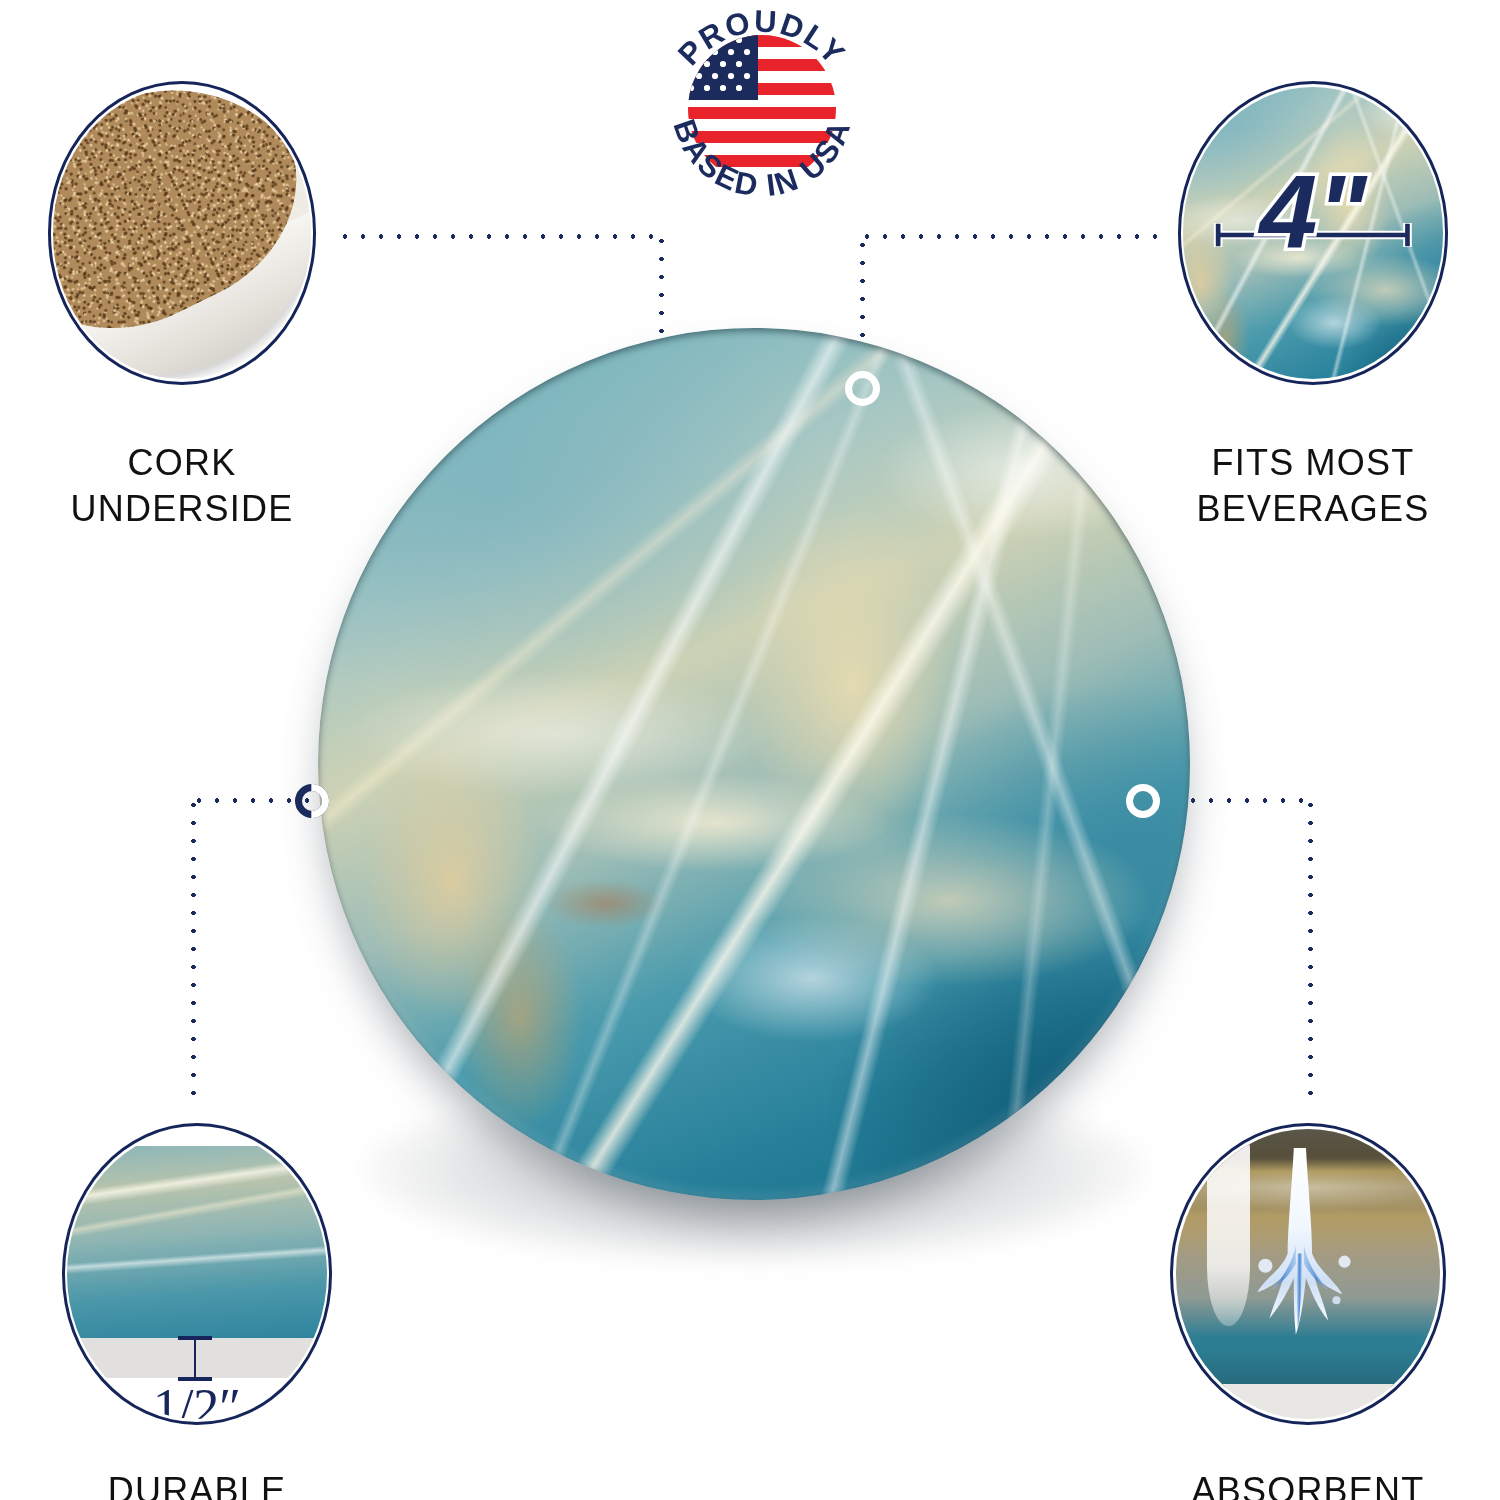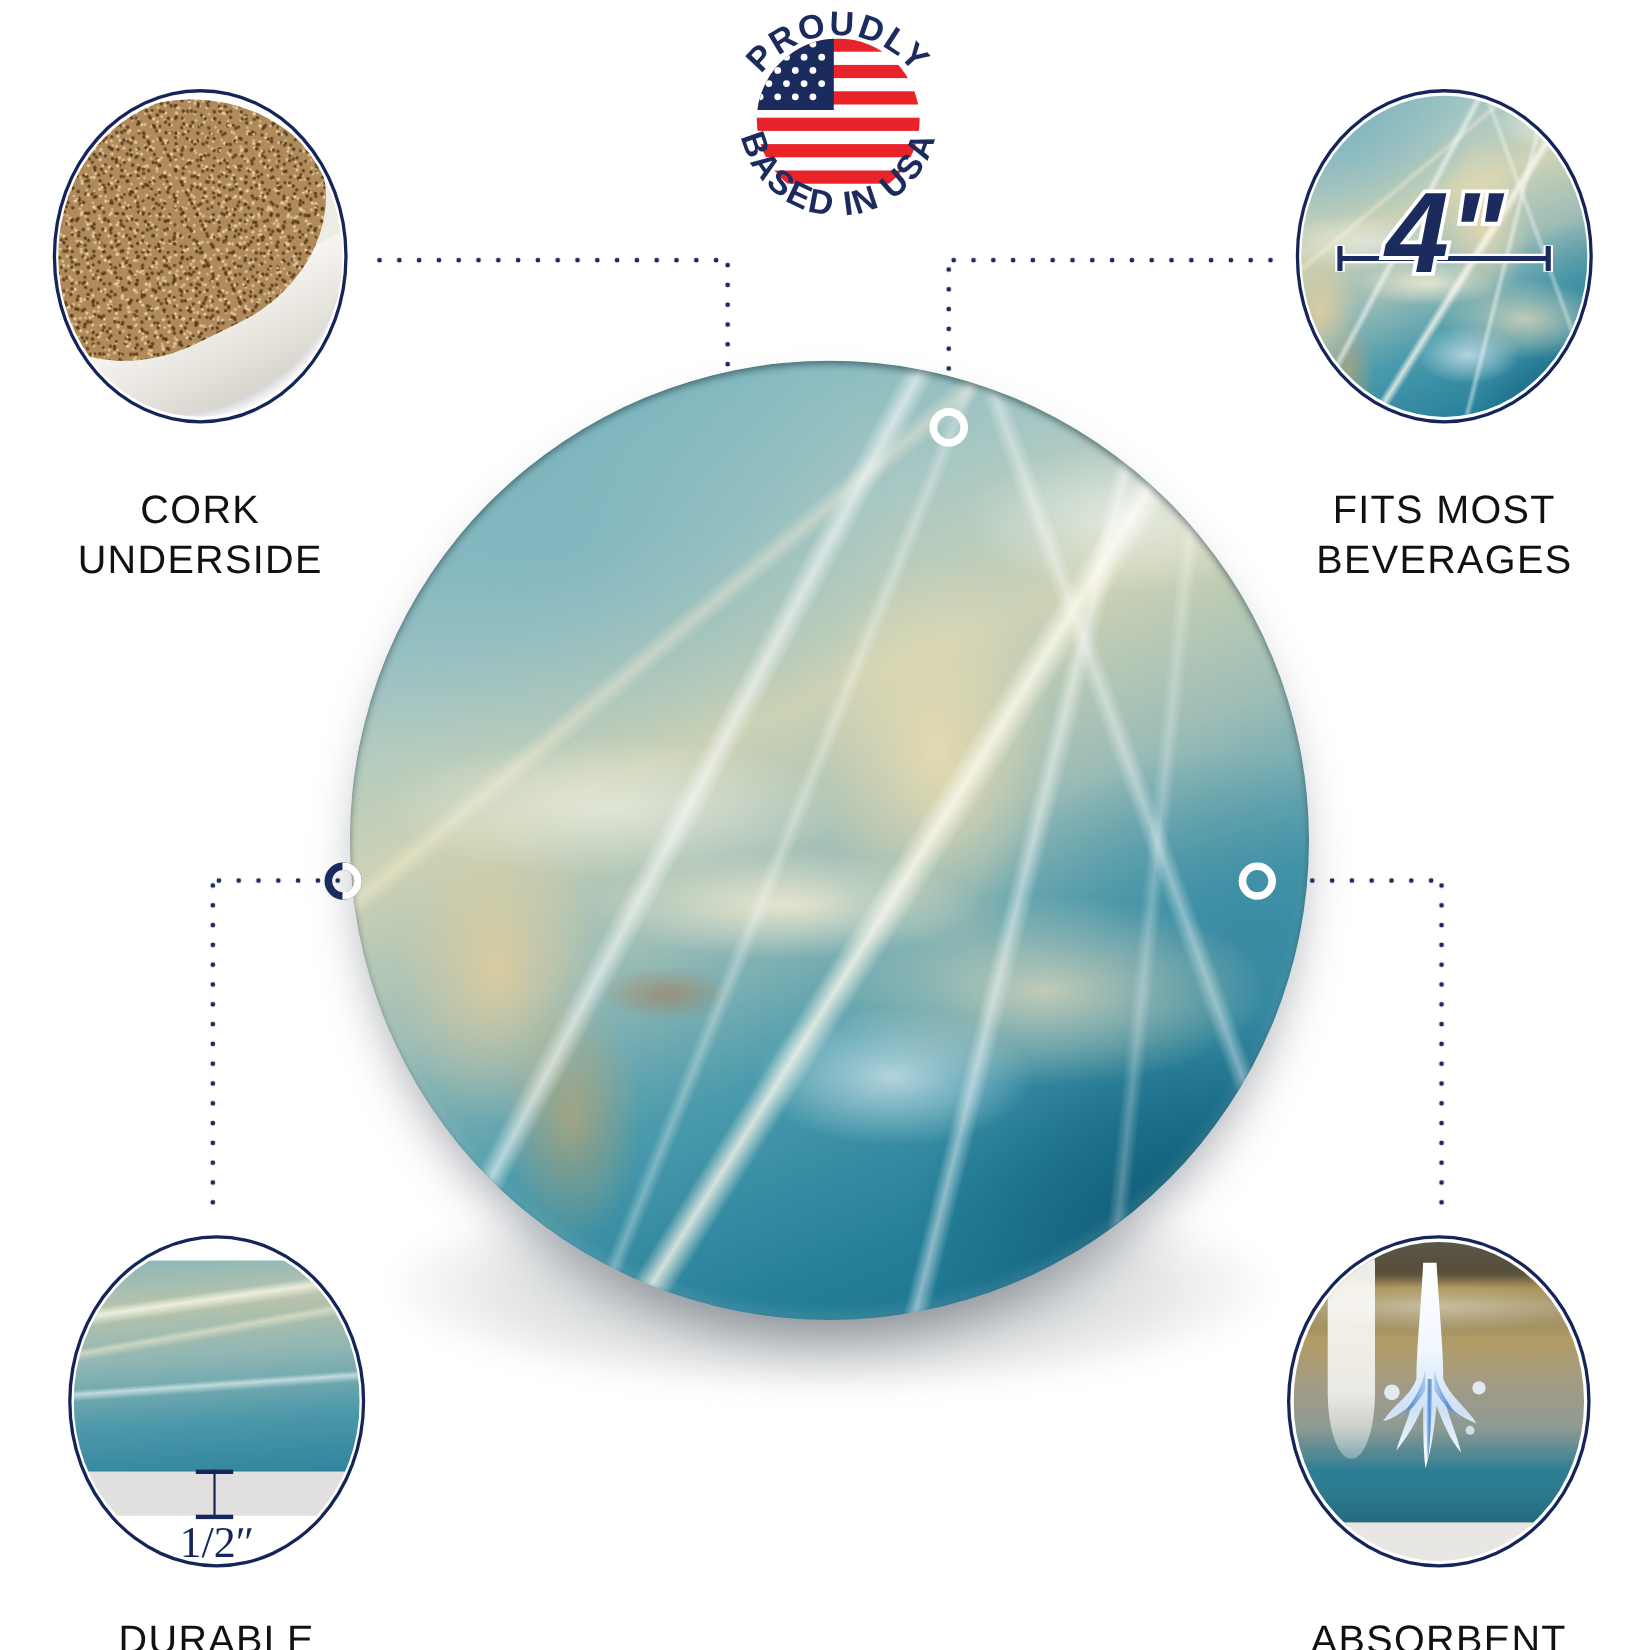--- a/index.html
+++ b/index.html
@@ -105,21 +105,21 @@
      -webkit-text-stroke:7px #ffffff;paint-order:stroke fill;}
   .dim-label span{position:relative;}
 
   
   .thick-scene{position:absolute;inset:0;background:#ffffff;overflow:hidden;}
   .thick-marble{position:absolute;left:0;top:6%;width:100%;height:66%;overflow:hidden;}
   .thick-band{position:absolute;left:0;top:72%;width:100%;height:14%;background:#e2e0de;}
   .thick-dim{position:absolute;left:49%;top:71.5%;width:2px;height:15%;background:#16265c;}
   .thick-cap{position:absolute;width:34px;height:4px;background:#16265c;left:calc(49% - 16px);}
   .thick-text{position:absolute;left:0;width:100%;text-align:center;top:86%;
-     color:#16265c;font-family:"Liberation Serif",serif;font-size:40px;}
+     color:#16265c;font-family:"Liberation Serif",serif;font-size:52px;}
 
   
   .abs-scene{position:absolute;inset:0;overflow:hidden;
      background:linear-gradient(180deg,#3e3a2a 0%,#6b6149 16%,#b79f63 30%,#a39b84 44%,#8f9a93 58%,#2d7d93 72%,#2a7a90 80%,#e9e7e4 84%,#f2f0ee 100%);}
   .abs-glass{position:absolute;left:-6%;top:-4%;width:112%;height:72%;
      background:
        linear-gradient(180deg, rgba(255,255,255,.22) 0%, rgba(255,255,255,0) 18%),
        linear-gradient(180deg, rgba(255,236,170,0) 20%, rgba(226,196,110,.55) 26%, rgba(255,240,190,.35) 33%, rgba(150,140,110,.25) 44%, rgba(255,255,255,0) 60%),
        radial-gradient(ellipse 60% 16% at 50% 34%, rgba(255,255,255,.35), rgba(255,255,255,0) 70%);}
   .abs-splash{position:absolute;left:50%;top:2%;width:46%;height:86%;transform:translateX(-50%);}

